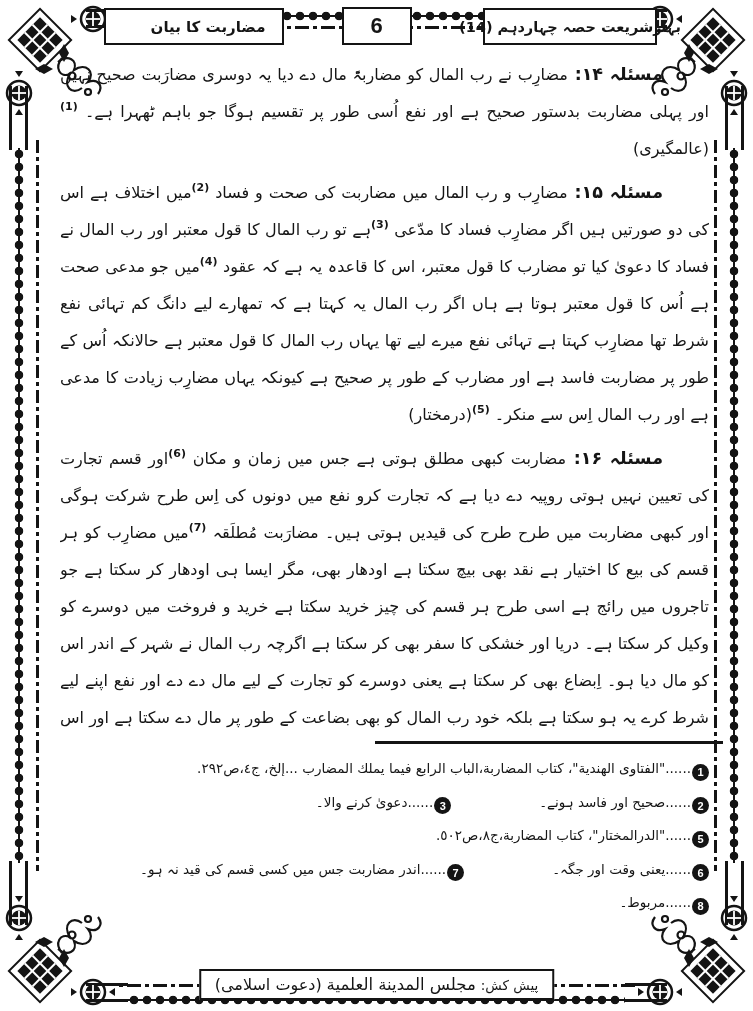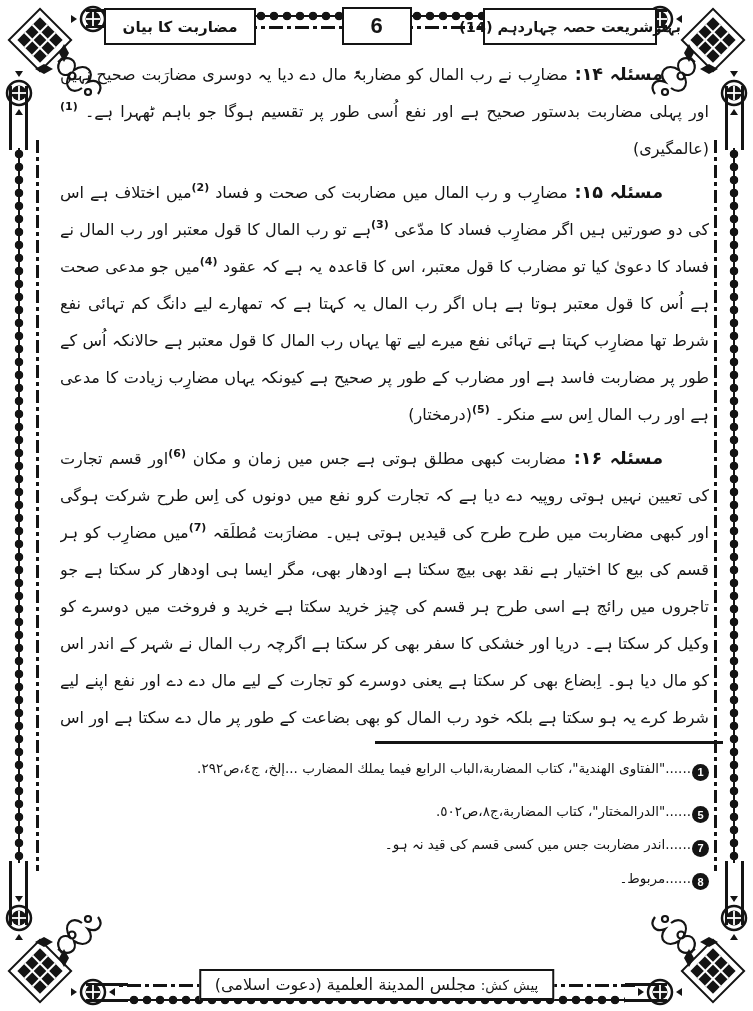--- a/index.html
+++ b/index.html
@@ -47,21 +47,21 @@
   .dash-h.bottom{bottom:24px; left:118px; right:118px;}
 
   .hbox{
     position:absolute; z-index:3; background:#fff; border:2px solid #141414;
     display:flex; align-items:center; justify-content:center;
     font-weight:bold; white-space:nowrap;
   }
   .hbox.title{right:96px; top:8px; height:33px; width:170px; font-size:14.5px;align-items:center;}
   .hbox.pagenum{left:50%; transform:translateX(-50%); top:7px; height:34px; width:66px;
     border-width:2.5px; font-family:"Liberation Sans", sans-serif; font-size:22px;}
-  .hbox.chapter{left:104px; top:8px; height:33px; width:148px; font-size:15px;}
+  .hbox.chapter{left:104px; top:8px; height:33px; width:148px; font-size:15px;padding-left:28px;}
 
   
   .corner{position:absolute; z-index:2;}
   .corner.tl{left:0; top:0;}
   .corner.tr{right:0; top:0; transform:scaleX(-1);}
   .corner.bl{left:0; bottom:0; transform:scaleY(-1);}
   .corner.br{right:0; bottom:0; transform:scale(-1,-1);}
 
   
   .main-text{
@@ -290,25 +290,28 @@
       <p class="para"><b class="plabel">مسئلہ ۱۵: </b>مضارِب و رب المال میں مضاربت کی صحت و فساد <sup class="fnref">(2)</sup>میں اختلاف ہے اس کی دو صورتیں ہیں اگر مضارِب فساد کا مدّعی <sup class="fnref">(3)</sup>ہے تو رب المال کا قول معتبر اور رب المال نے فساد کا دعویٰ کیا تو مضارب کا قول معتبر، اس کا قاعدہ یہ ہے کہ عقود <sup class="fnref">(4)</sup>میں جو مدعی صحت ہے اُس کا قول معتبر ہوتا ہے ہاں اگر رب المال یہ کہتا ہے کہ تمھارے لیے دانگ کم تہائی نفع شرط تھا مضارِب کہتا ہے تہائی نفع میرے لیے تھا یہاں رب المال کا قول معتبر ہے حالانکہ اُس کے طور پر مضاربت فاسد ہے اور مضارب کے طور پر صحیح ہے کیونکہ یہاں مضارِب زیادت کا مدعی ہے اور رب المال اِس سے منکر۔ <sup class="fnref">(5)</sup>(درمختار) </p>
       <p class="para"><b class="plabel">مسئلہ ۱۶: </b>مضاربت کبھی مطلق ہوتی ہے جس میں زمان و مکان <sup class="fnref">(6)</sup>اور قسم تجارت کی تعیین نہیں ہوتی روپیہ دے دیا ہے کہ تجارت کرو نفع میں دونوں کی اِس طرح شرکت ہوگی اور کبھی مضاربت میں طرح طرح کی قیدیں ہوتی ہیں۔ مضارَبت مُطلَقہ <sup class="fnref">(7)</sup>میں مضارِب کو ہر قسم کی بیع کا اختیار ہے نقد بھی بیچ سکتا ہے اودھار بھی، مگر ایسا ہی اودھار کر سکتا ہے جو تاجروں میں رائج ہے اسی طرح ہر قسم کی چیز خرید سکتا ہے خرید و فروخت میں دوسرے کو وکیل کر سکتا ہے۔ دریا اور خشکی کا سفر بھی کر سکتا ہے اگرچہ رب المال نے شہر کے اندر اس کو مال دیا ہو۔ اِبضاع بھی کر سکتا ہے یعنی دوسرے کو تجارت کے لیے مال دے دے اور نفع اپنے لیے شرط کرے یہ ہو سکتا ہے بلکہ خود رب المال کو بھی بضاعت کے طور پر مال دے سکتا ہے اور اس سے مضارَبت فاسد نہیں ہوگی۔ مضارب مال کو کسی کے پاس امانت رکھ سکتا ہے۔ اپنی چیز کسی کے پاس رہن رکھ سکتا ہے دوسرے کی چیز اپنے پاس رہن لے سکتا ہے کسی چیز کو اجارہ پر دے سکتا ہے کرایہ پر لے سکتا ہے۔ مشتری نے ثمن کا کسی پر حوالہ کر دیا مضارب اِس حوالہ کو قبول کر سکتا ہے کیونکہ یہ ساری باتیں تجار کی عادت میں داخل ہیں کبھی یہاں مال بیچتے ہیں کبھی باہر لے جاتے ہیں اور اس کے لیے گاڑی کشتی جانور وغیرہ کو کرایہ پر لینا ہوتا ہے ورنہ مال کس طرح لے جائے گا۔ دوکان پر کام کرنے کے لیے نوکر رکھنے کی ضرورت ہوتی </p>
     </div>
 
   <div class="fn-rule"></div>
   <div class="footnotes">
       <div class="fn-row">
         <div class="fn-item"><span class="fn-num">1</span><span>......"الفتاوى الهندية"، كتاب المضاربة،الباب الرابع فيما يملك المضارب ...إلخ، ج٤،ص٢٩٢.</span></div>
       </div>
       <div class="fn-row">
+        <div class="fn-item"><span class="fn-num">2</span><span>......صحیح اور فاسد ہونے۔</span></div>
+        <div class="fn-item"><span class="fn-num">3</span><span>......دعویٰ کرنے والا۔</span></div>
       </div>
       <div class="fn-row">
         <div class="fn-item"><span class="fn-num">5</span><span>......"الدرالمختار"، كتاب المضاربة،ج٨،ص٥٠٢.</span></div>
       </div>
       <div class="fn-row">
+        <div class="fn-item"><span class="fn-num">6</span><span>......یعنی وقت اور جگہ۔</span></div>
         <div class="fn-item"><span class="fn-num">7</span><span>......اندر مضاربت جس میں کسی قسم کی قید نہ ہو۔</span></div>
       </div>
       <div class="fn-row">
         <div class="fn-item"><span class="fn-num">8</span><span>......مربوط۔</span></div>
       </div>
     </div>
 
   <div class="dash-h bottom"></div>
   <div class="bead-h bottom"></div>
   <div class="footer-box">

